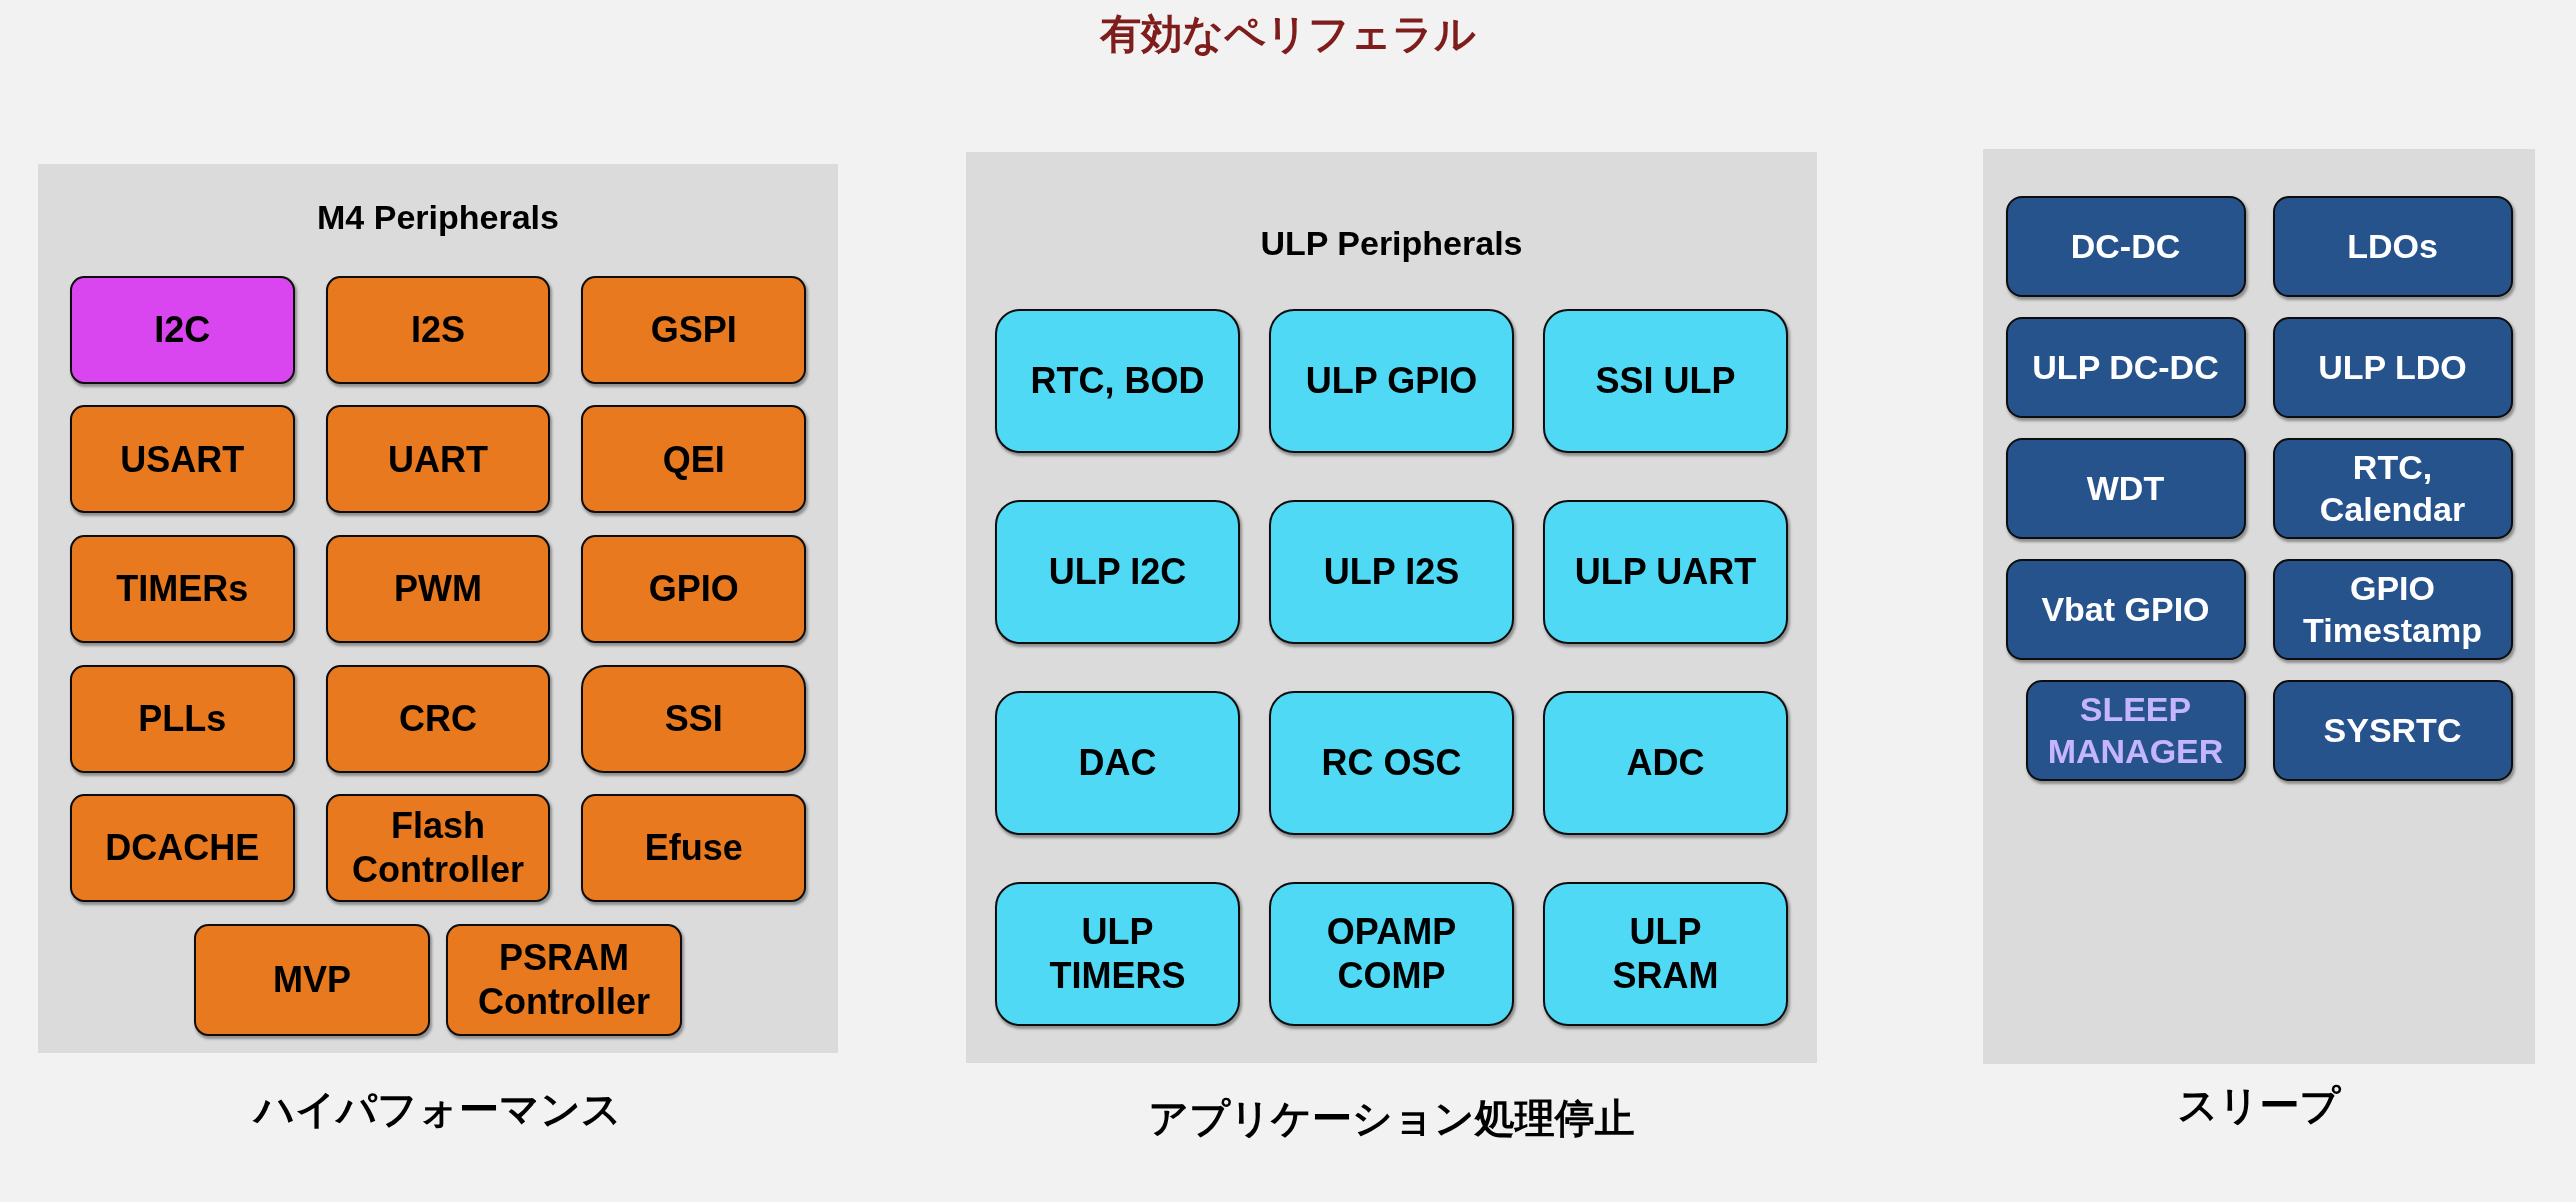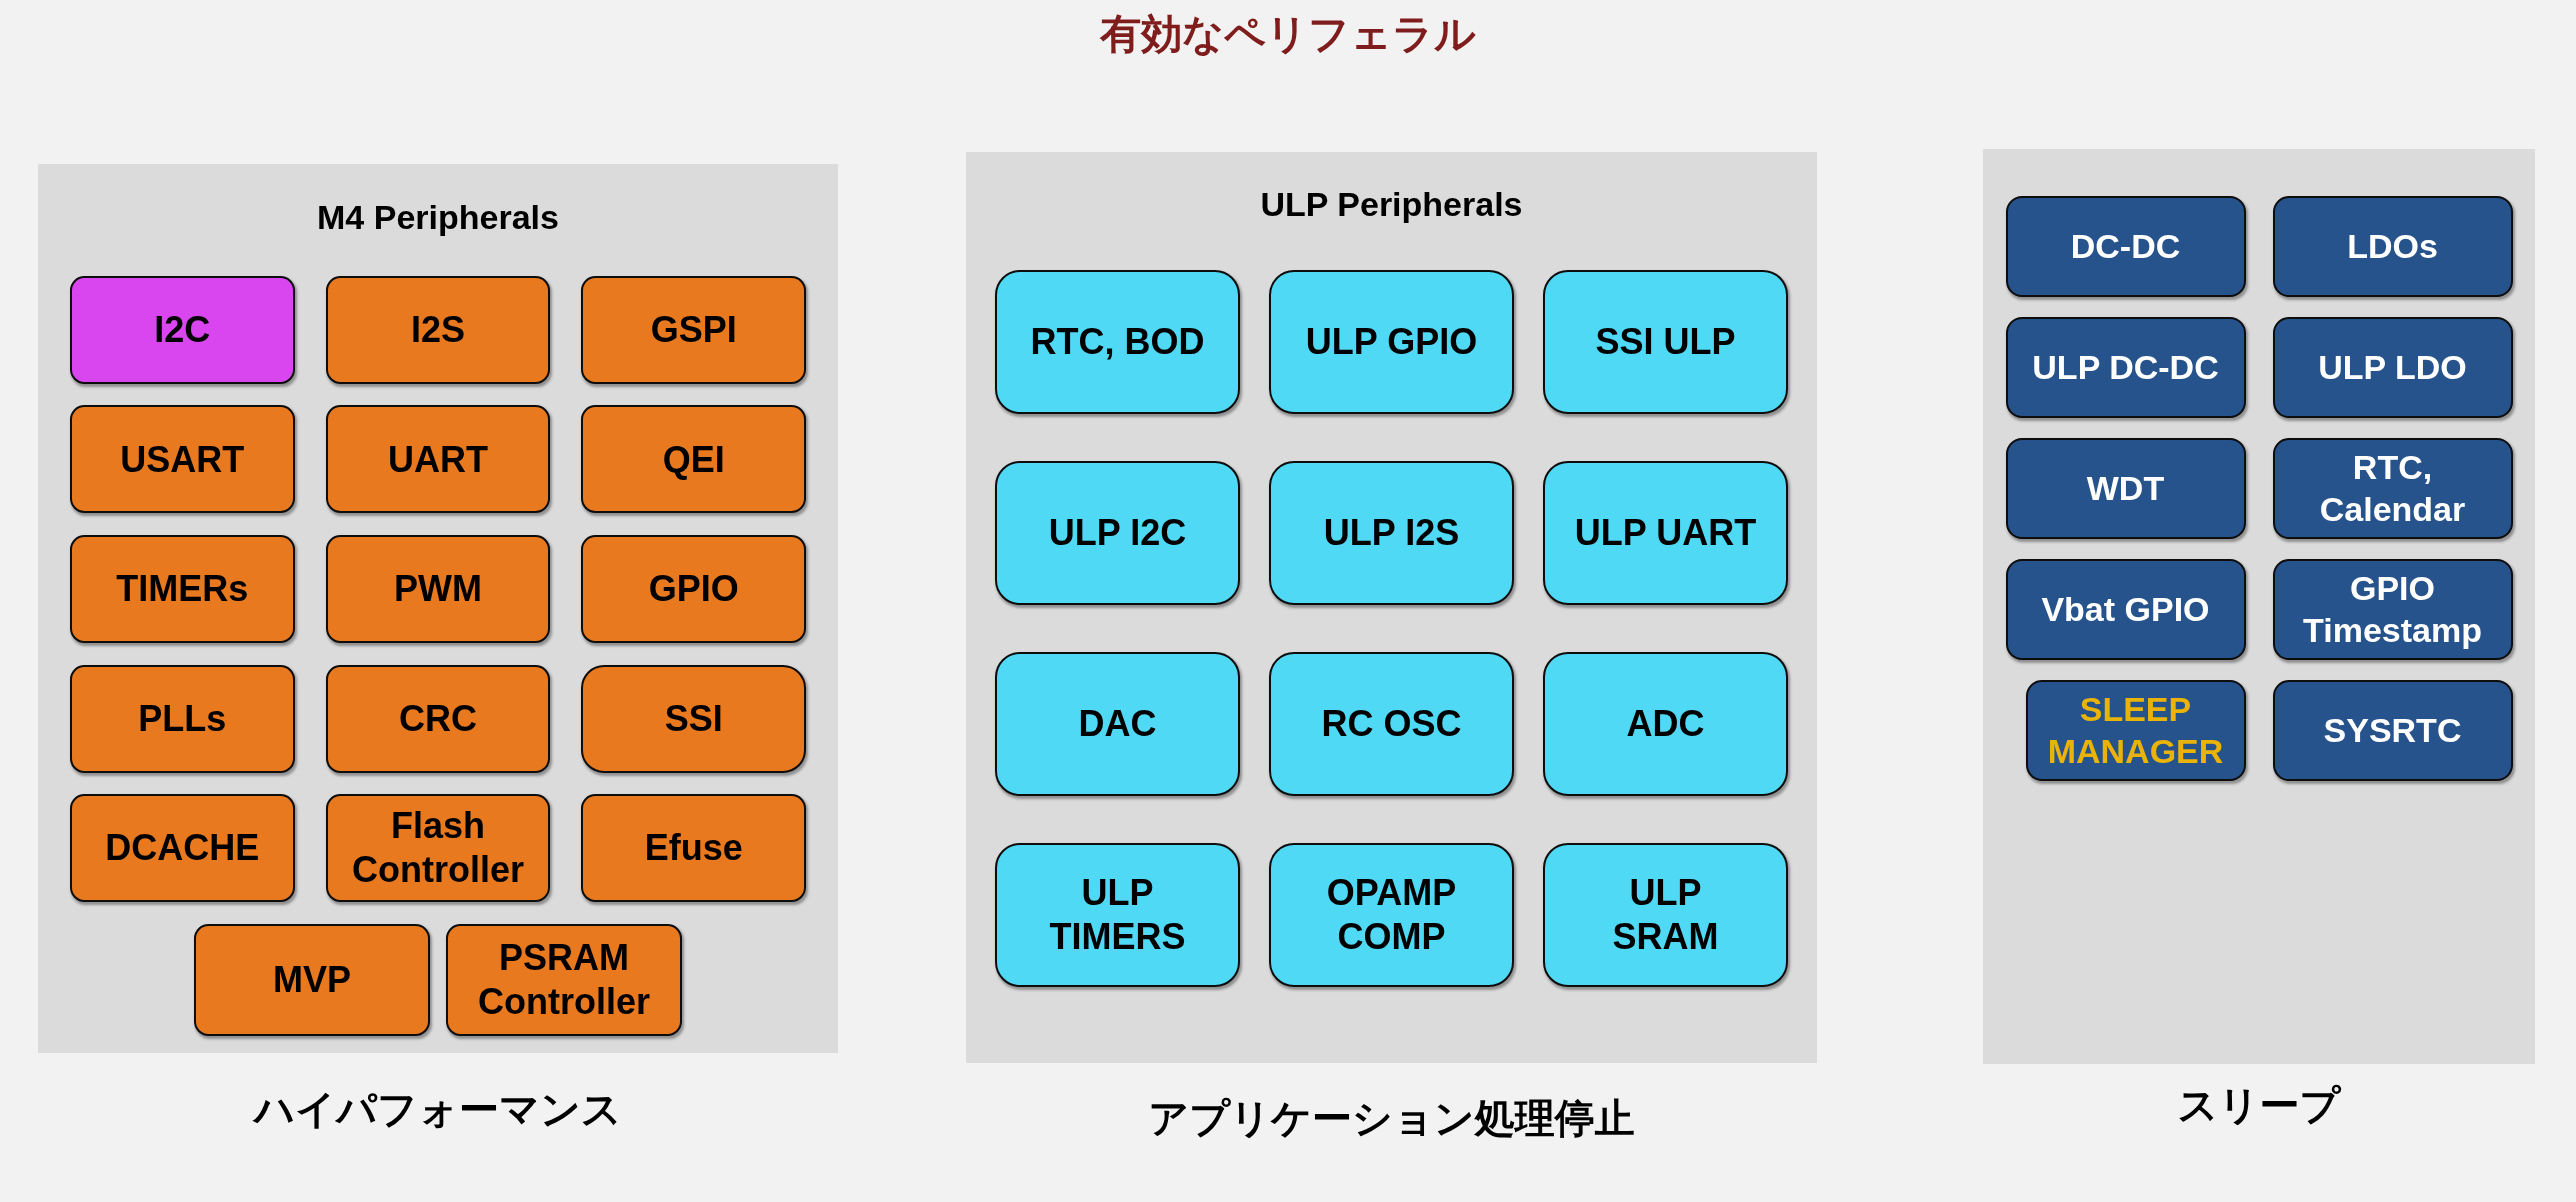--- a/index.html
+++ b/index.html
@@ -15,21 +15,21 @@
   }
   .panel { position:absolute; background:#dbdbdb; }
   .panel-title {
     text-align:center; font-weight:700; font-size:34px; color:#000;
     white-space:pre-line; line-height:1.32;
   }
   .panel-m4  { left:38px;   top:164px; width:800px; height:889px; }
   .panel-ulp { left:966px; top:152px; width:851px; height:911px; }
   .panel-pmu { left:1983px; top:149px; width:552px; height:915px; }
   .panel-m4  .panel-title { padding-top:31px; }
-  .panel-ulp .panel-title { padding-top:30px; }
+  .panel-ulp .panel-title { padding-top:46px;margin-top:23px; }
   .panel-pmu .panel-title { padding-top:21.6px; }
 
   .boxes { display:grid; }
   .panel-m4 .boxes {
     grid-template-columns:repeat(3,1fr);
     gap:21.6px 31px; margin:36px 32px 0; grid-auto-rows:minmax(108px,auto);
   }
   .panel-ulp .boxes {
     grid-template-columns:repeat(3,1fr);
     gap:47px 29px; margin:43px 29px 0; grid-auto-rows:minmax(144px,auto);
@@ -193,21 +193,21 @@
         <span class="box-label">RTC,
 Calendar</span>
       </div>
       <div class="box" style="background: rgb(39, 83, 141); color: rgb(255, 255, 255);">
         <span class="box-label">Vbat GPIO</span>
       </div>
       <div class="box" style="background: rgb(39, 83, 141); color: rgb(255, 255, 255);">
         <span class="box-label">GPIO
 Timestamp</span>
       </div>
-      <div class="box" style="background: rgb(39, 83, 141); color: #eab308; margin-left: 20px;">
+      <div class="box" style="background: rgb(39, 83, 141); color: #c4b5fd; margin-left: 20px;">
         <span class="box-label">SLEEP
 MANAGER</span>
       </div>
       <div class="box" style="background: rgb(39, 83, 141); color: rgb(255, 255, 255);">
         <span class="box-label">SYSRTC</span>
       </div>
     </div>
 </div>
 
 <div class="caption caption-1">ハイパフォーマンス</div>

